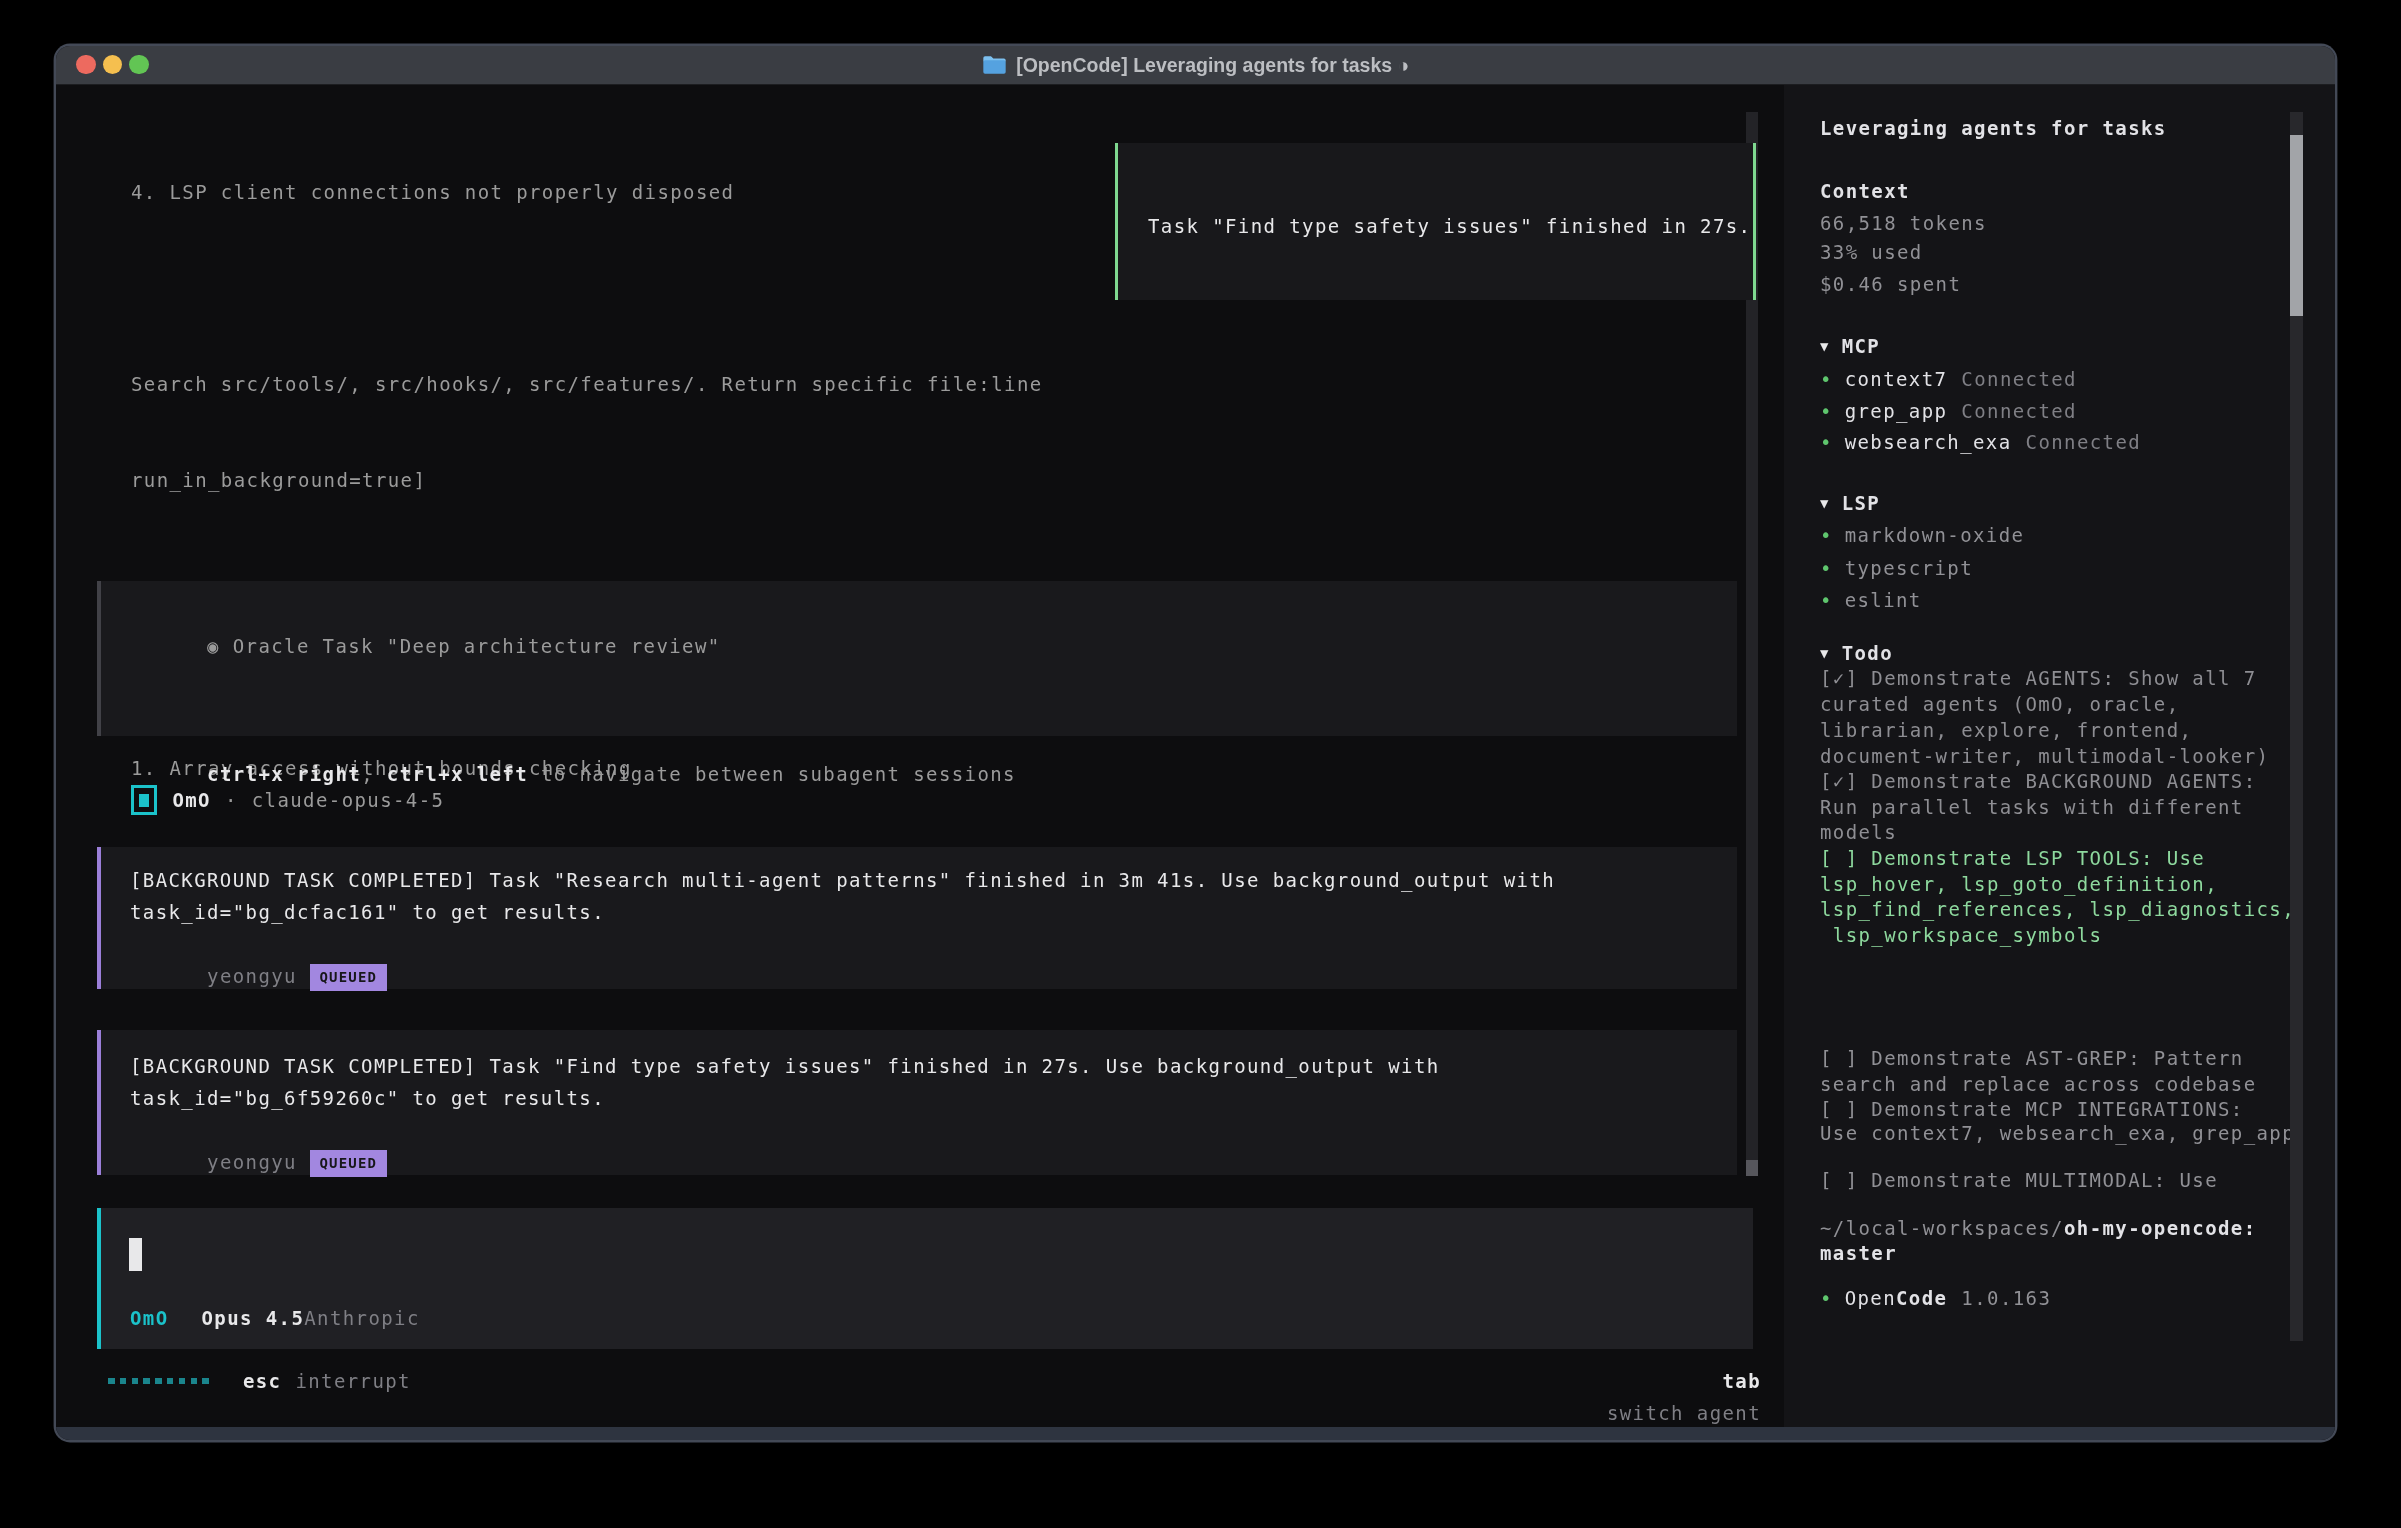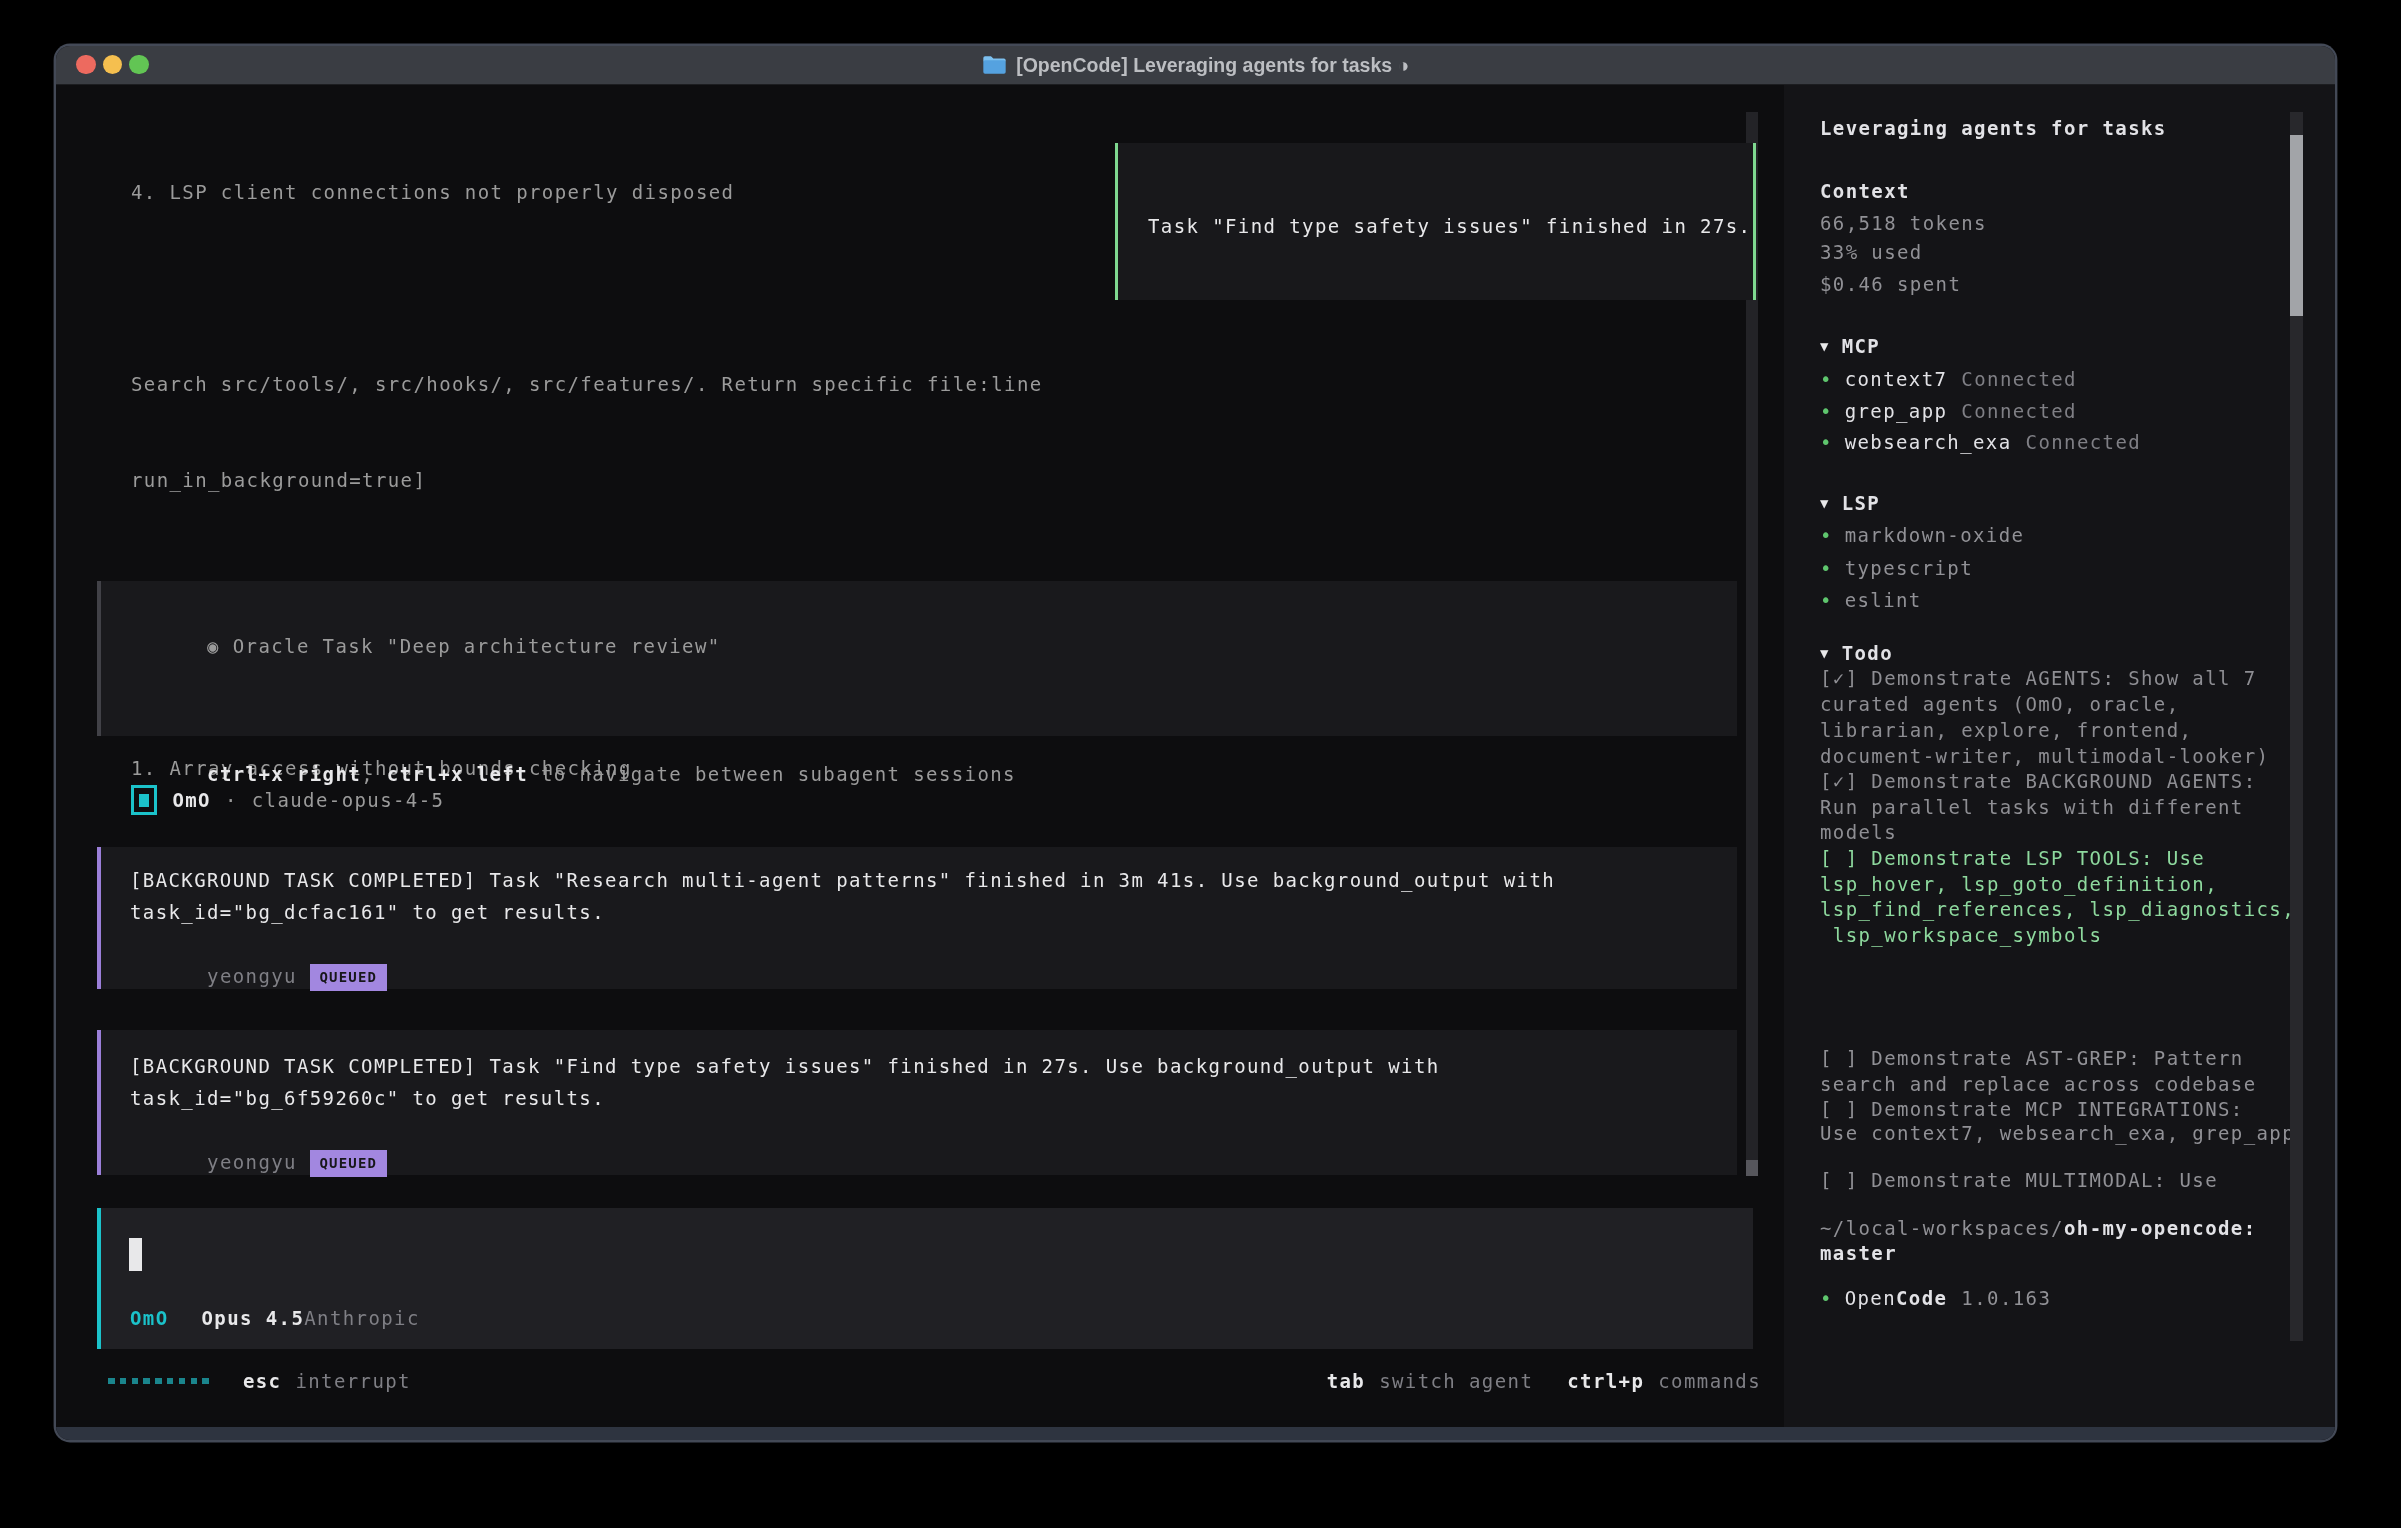--- a/index.html
+++ b/index.html
@@ -43,21 +43,21 @@
   .omo-icon i{display:block;width:9.5px;height:13px;background:#1bc2ca;}
   
   .inputbox{position:absolute;left:41px;top:1162px;width:1652px;height:141px;
             background:#202024;border-left:4.7px solid #1bc2ca;}
   .cursor{position:absolute;left:28px;top:30px;width:13px;height:32.5px;background:#e8e8ea;}
   .modelrow{position:absolute;left:29px;bottom:15.4px;height:32px;display:flex;align-items:center;}
   
   .statusbar-left{position:absolute;left:52px;top:1319px;height:32px;display:flex;align-items:center;}
   .spin{display:flex;gap:5.3px;margin-right:34px;}
   .spin span{width:6.5px;height:6.5px;background:#1a858d;display:block;}
-  .statusbar-right{position:absolute;right:574px;top:1319px;height:32px;display:flex;align-items:flex-start;}
+  .statusbar-right{position:absolute;right:574px;top:1319px;height:32px;display:flex;align-items:flex-end;flex-direction:column;}
   
   .sb{position:absolute;}
   
   .toast{position:absolute;left:1059px;top:97px;width:641px;height:157px;background:#18181b;
          border-left:3.5px solid #7fd890;border-right:3.5px solid #7fd890;z-index:5;
          padding-top:35px;box-sizing:border-box;}
   .toast .t{padding-left:30px;}
   
   .srow{position:absolute;left:1764px;height:26px;line-height:26px;font-size:19px;
         letter-spacing:1.4px;white-space:pre;display:flex;align-items:center;}

